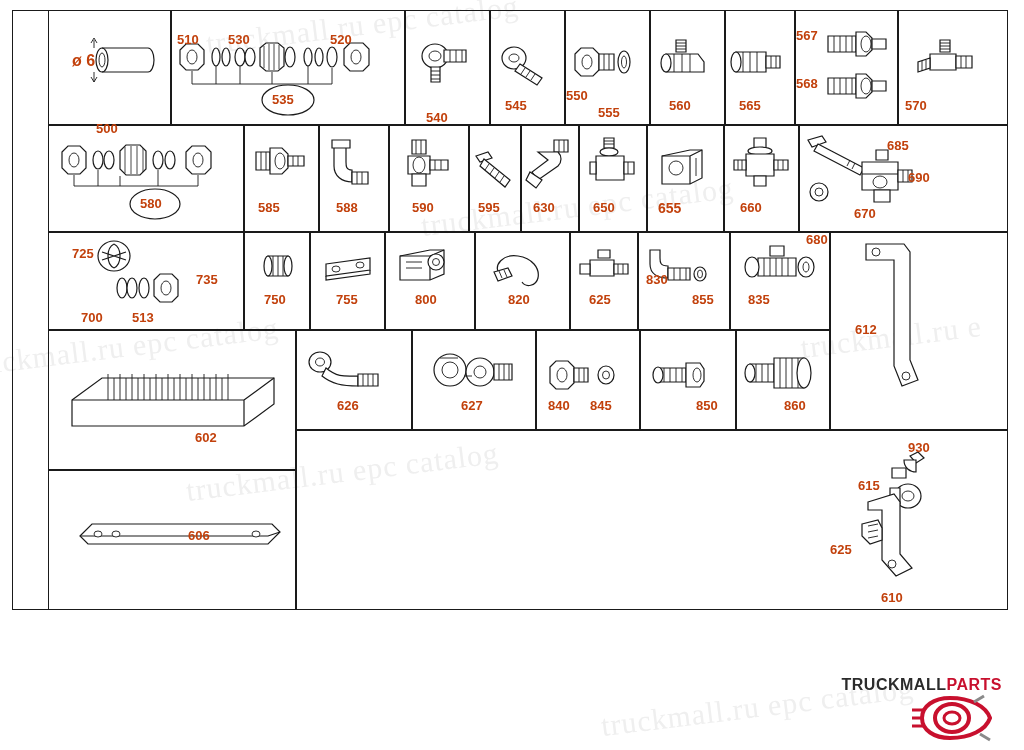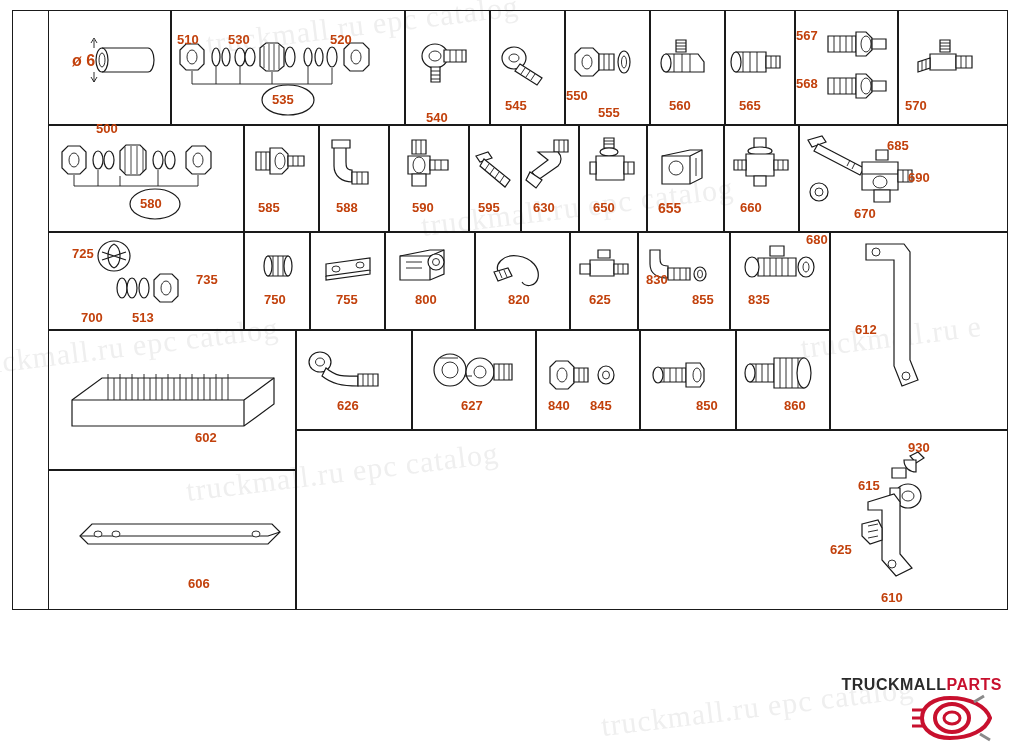--- a/index.html
+++ b/index.html
@@ -623,21 +623,21 @@
 
   <div class="art" style="left:76px; top:512px;">
     <svg width="210" height="48" viewBox="0 0 210 48">
       <path class="fillw" d="M4 24 L16 12 L196 12 L204 20 L192 32 L12 32 Z"></path>
       <path class="ln" d="M4 24 L192 24 L204 20"></path>
       <ellipse class="fillw-t" cx="22" cy="22" rx="4" ry="3"></ellipse>
       <ellipse class="fillw-t" cx="40" cy="22" rx="4" ry="3"></ellipse>
       <ellipse class="fillw-t" cx="180" cy="22" rx="4" ry="3"></ellipse>
     </svg>
   </div>
-  <div class="lbl" style="left:188px; top:576px;">606</div>
+  <div class="lbl" style="left:188px; top:528px;">606</div>
 
   <div class="art" style="left:860px; top:450px;">
     <svg width="110" height="140" viewBox="0 0 110 140">
 
       <path class="fillw" d="M50 6 L58 2 L64 8 L56 13 Z"></path>
       <path class="fillw" d="M44 10 L56 10 L56 22 C50 22 44 18 44 10 Z"></path>
       <path class="fillw" d="M32 18 L46 18 L46 28 L32 28 Z"></path>
 
       <ellipse class="fillw" cx="48" cy="46" rx="13" ry="12"></ellipse>
       <ellipse class="fillw-t" cx="48" cy="46" rx="6" ry="5"></ellipse>

